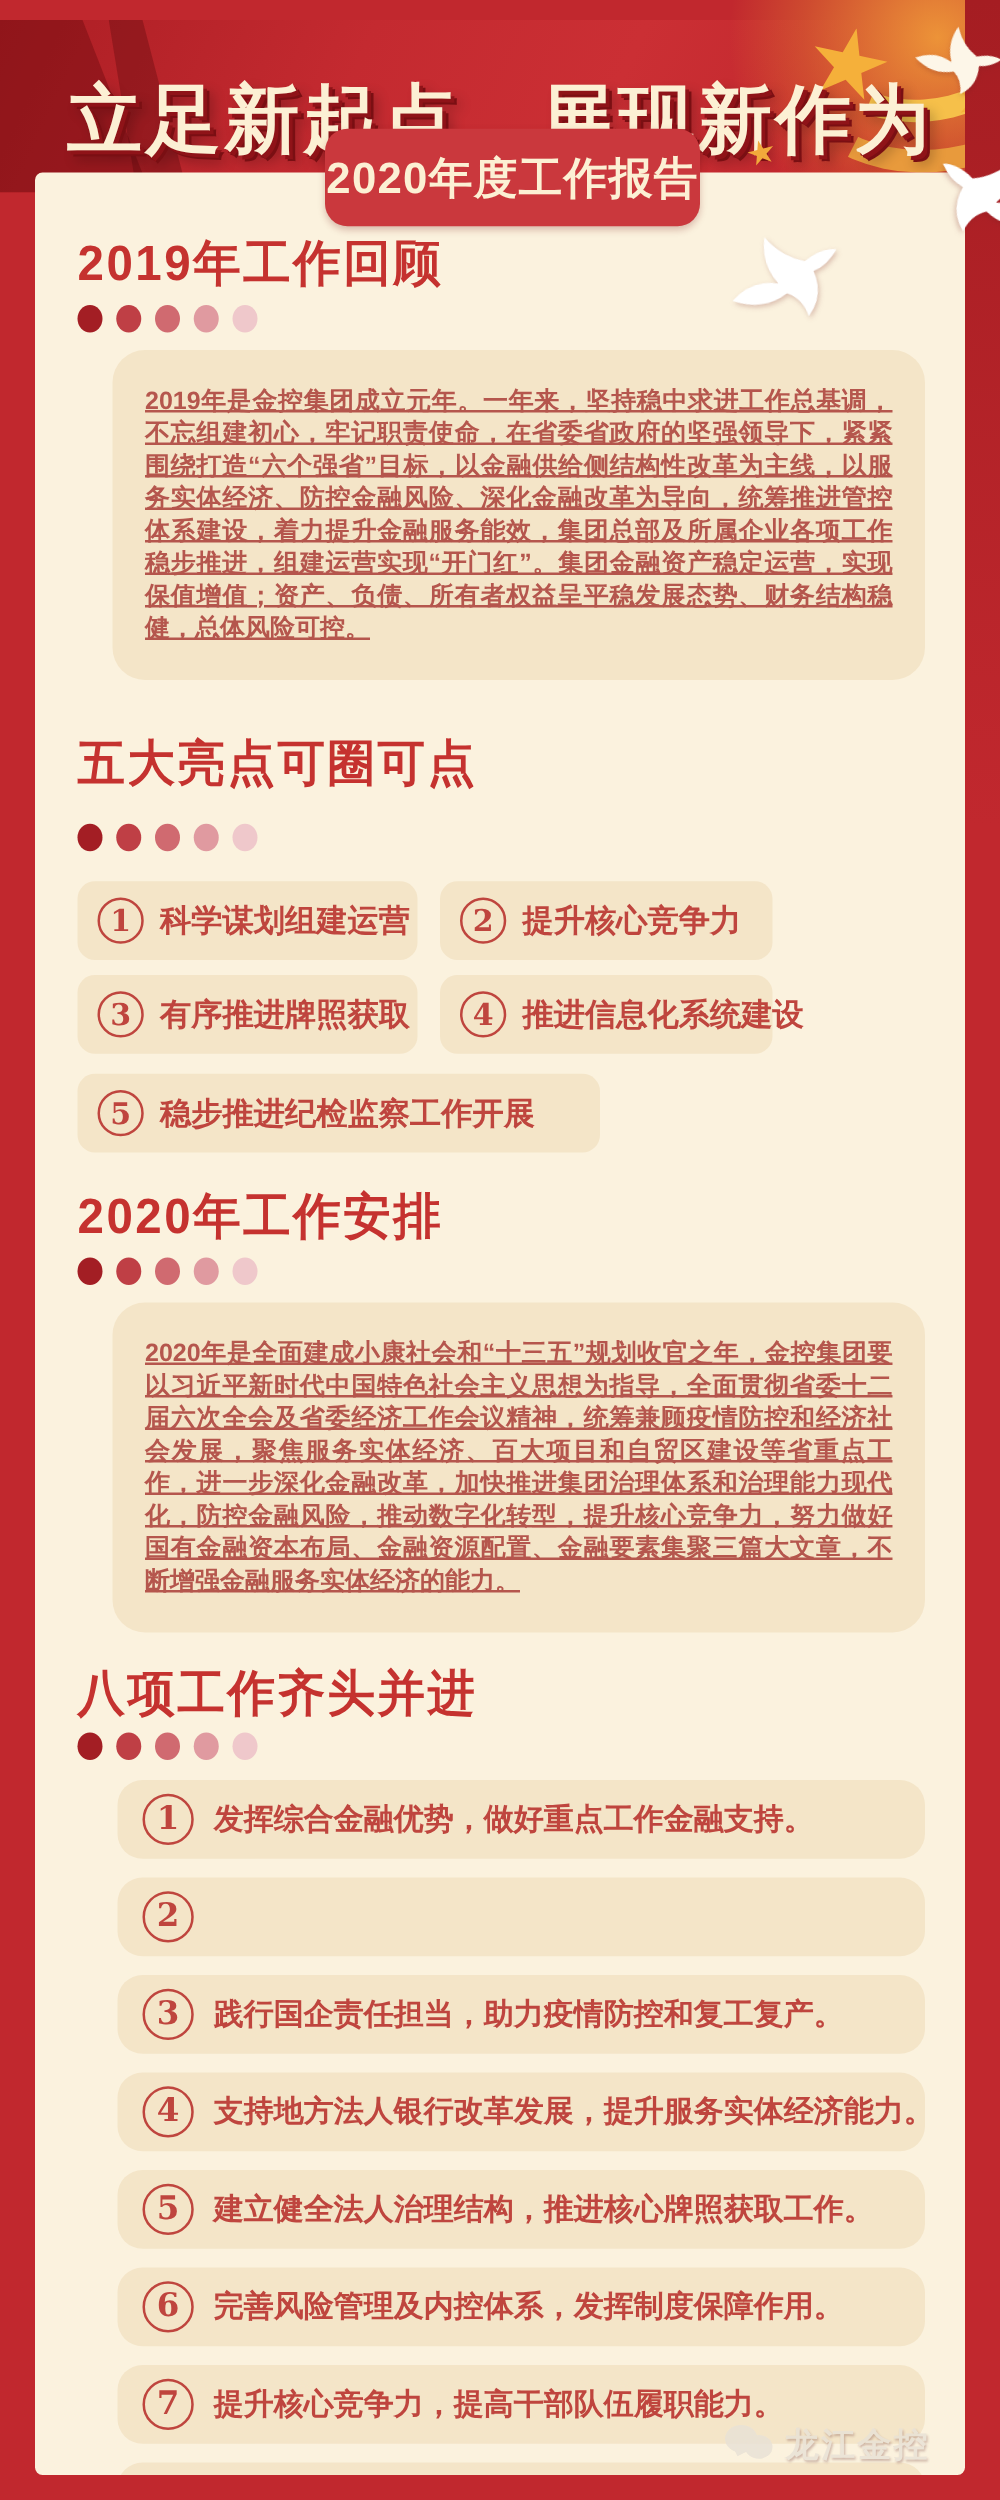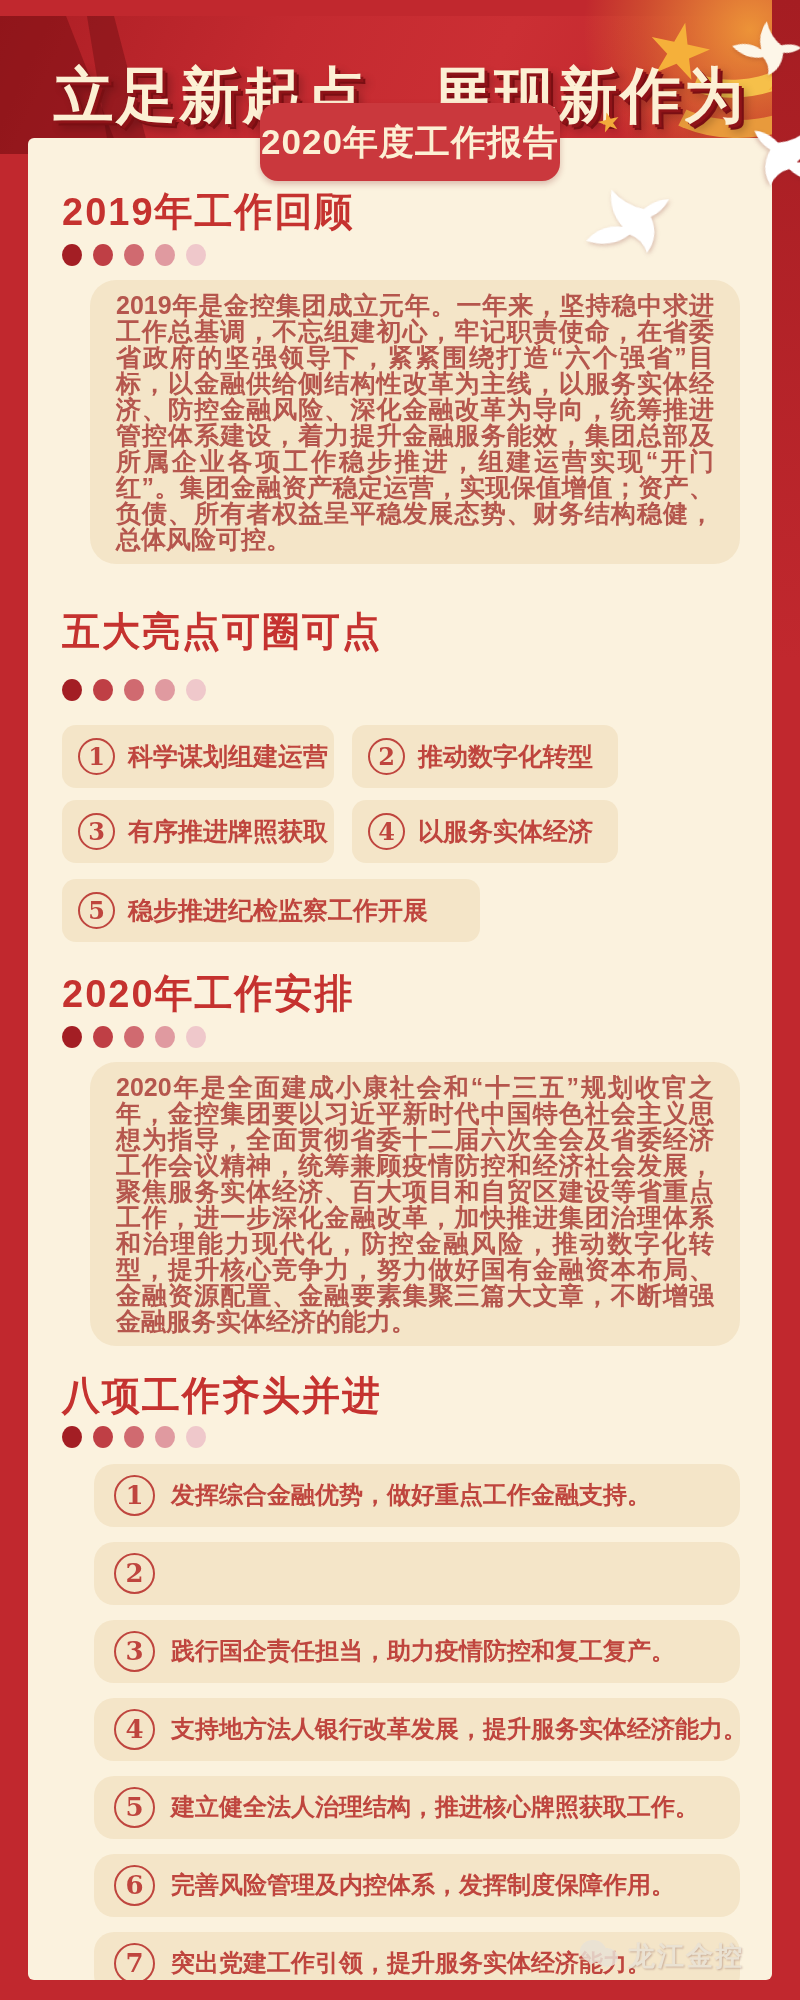--- a/index.html
+++ b/index.html
@@ -53,22 +53,22 @@
   }
   .section-title{
     margin:0 0 0 34px;color:var(--heading);font-size:38px;font-weight:900;
     letter-spacing:2px;line-height:1.15;transform:scaleY(1.04);transform-origin:left top;
   }
   .section-title.first{padding-top:50px}
   .dots{margin:12px 0 0 34px;height:22px;display:flex;gap:11px;align-items:center}
   .dots span{display:inline-block;width:20px;height:22px;border-radius:50%;background:#c0444a}
   .para-box{
     margin:14px 32px 0 62px;background:var(--beige);border-radius:26px;
-    padding:12px 26px;color:var(--ptext);font-size:25px;line-height:26px;
-    font-weight:600;text-align:justify;
+    padding:28px 26px;color:var(--ptext);font-size:20px;line-height:26px;
+    font-weight:600;text-align:justify;text-decoration:underline;
   }
   .mt-h2{margin-top:46px}
   .mt-h3{margin-top:30px}
   .mt-h4{margin-top:28px}
   .dots.tight{margin-top:26px}
   .dots.tighter{margin-top:10px}
   .dots.tightest{margin-top:8px}
   
   .hl-grid{margin:24px 32px 0 34px;display:flex;flex-wrap:wrap;gap:12px 18px}
   .hl-box{
@@ -157,29 +157,29 @@
       <span style="background: rgb(224, 154, 160);"></span>
       <span style="background: rgb(239, 200, 203);"></span>
     </div>
   <div class="hl-grid">
     <div class="hl-box w1">
       <span class="circle-num">1</span>
       <span>科学谋划组建运营</span>
     </div>
     <div class="hl-box w2">
       <span class="circle-num">2</span>
-      <span>推动数字化转型</span>
+      <span>提升核心竞争力</span>
     </div>
     <div class="hl-box w1">
       <span class="circle-num">3</span>
       <span>有序推进牌照获取</span>
     </div>
     <div class="hl-box w2">
       <span class="circle-num">4</span>
-      <span>以服务实体经济</span>
+      <span>推进信息化系统建设</span>
     </div>
     <div class="hl-box w5">
       <span class="circle-num">5</span>
       <span>稳步推进纪检监察工作开展</span>
     </div>
   </div>
 
   <h2 class="section-title mt-h3">2020年工作安排</h2>
   <div class="dots tighter">
       <span style="background: rgb(163, 30, 36);"></span>
@@ -217,21 +217,21 @@
     <div class="task-row">
       <span class="circle-num">5</span>
       <span>建立健全法人治理结构，推进核心牌照获取工作。</span>
     </div>
     <div class="task-row">
       <span class="circle-num">6</span>
       <span>完善风险管理及内控体系，发挥制度保障作用。</span>
     </div>
     <div class="task-row">
       <span class="circle-num">7</span>
-      <span>突出党建工作引领，提升服务实体经济能力。</span>
+      <span>提升核心竞争力，提高干部队伍履职能力。</span>
     </div>
     <div class="task-row">
       <span class="circle-num">8</span>
       <span>推进信息化系统建设，打造数字化标杆企业。</span>
     </div>
   </div>
 </div>
 
 <div class="bottom-bar"></div>
 

